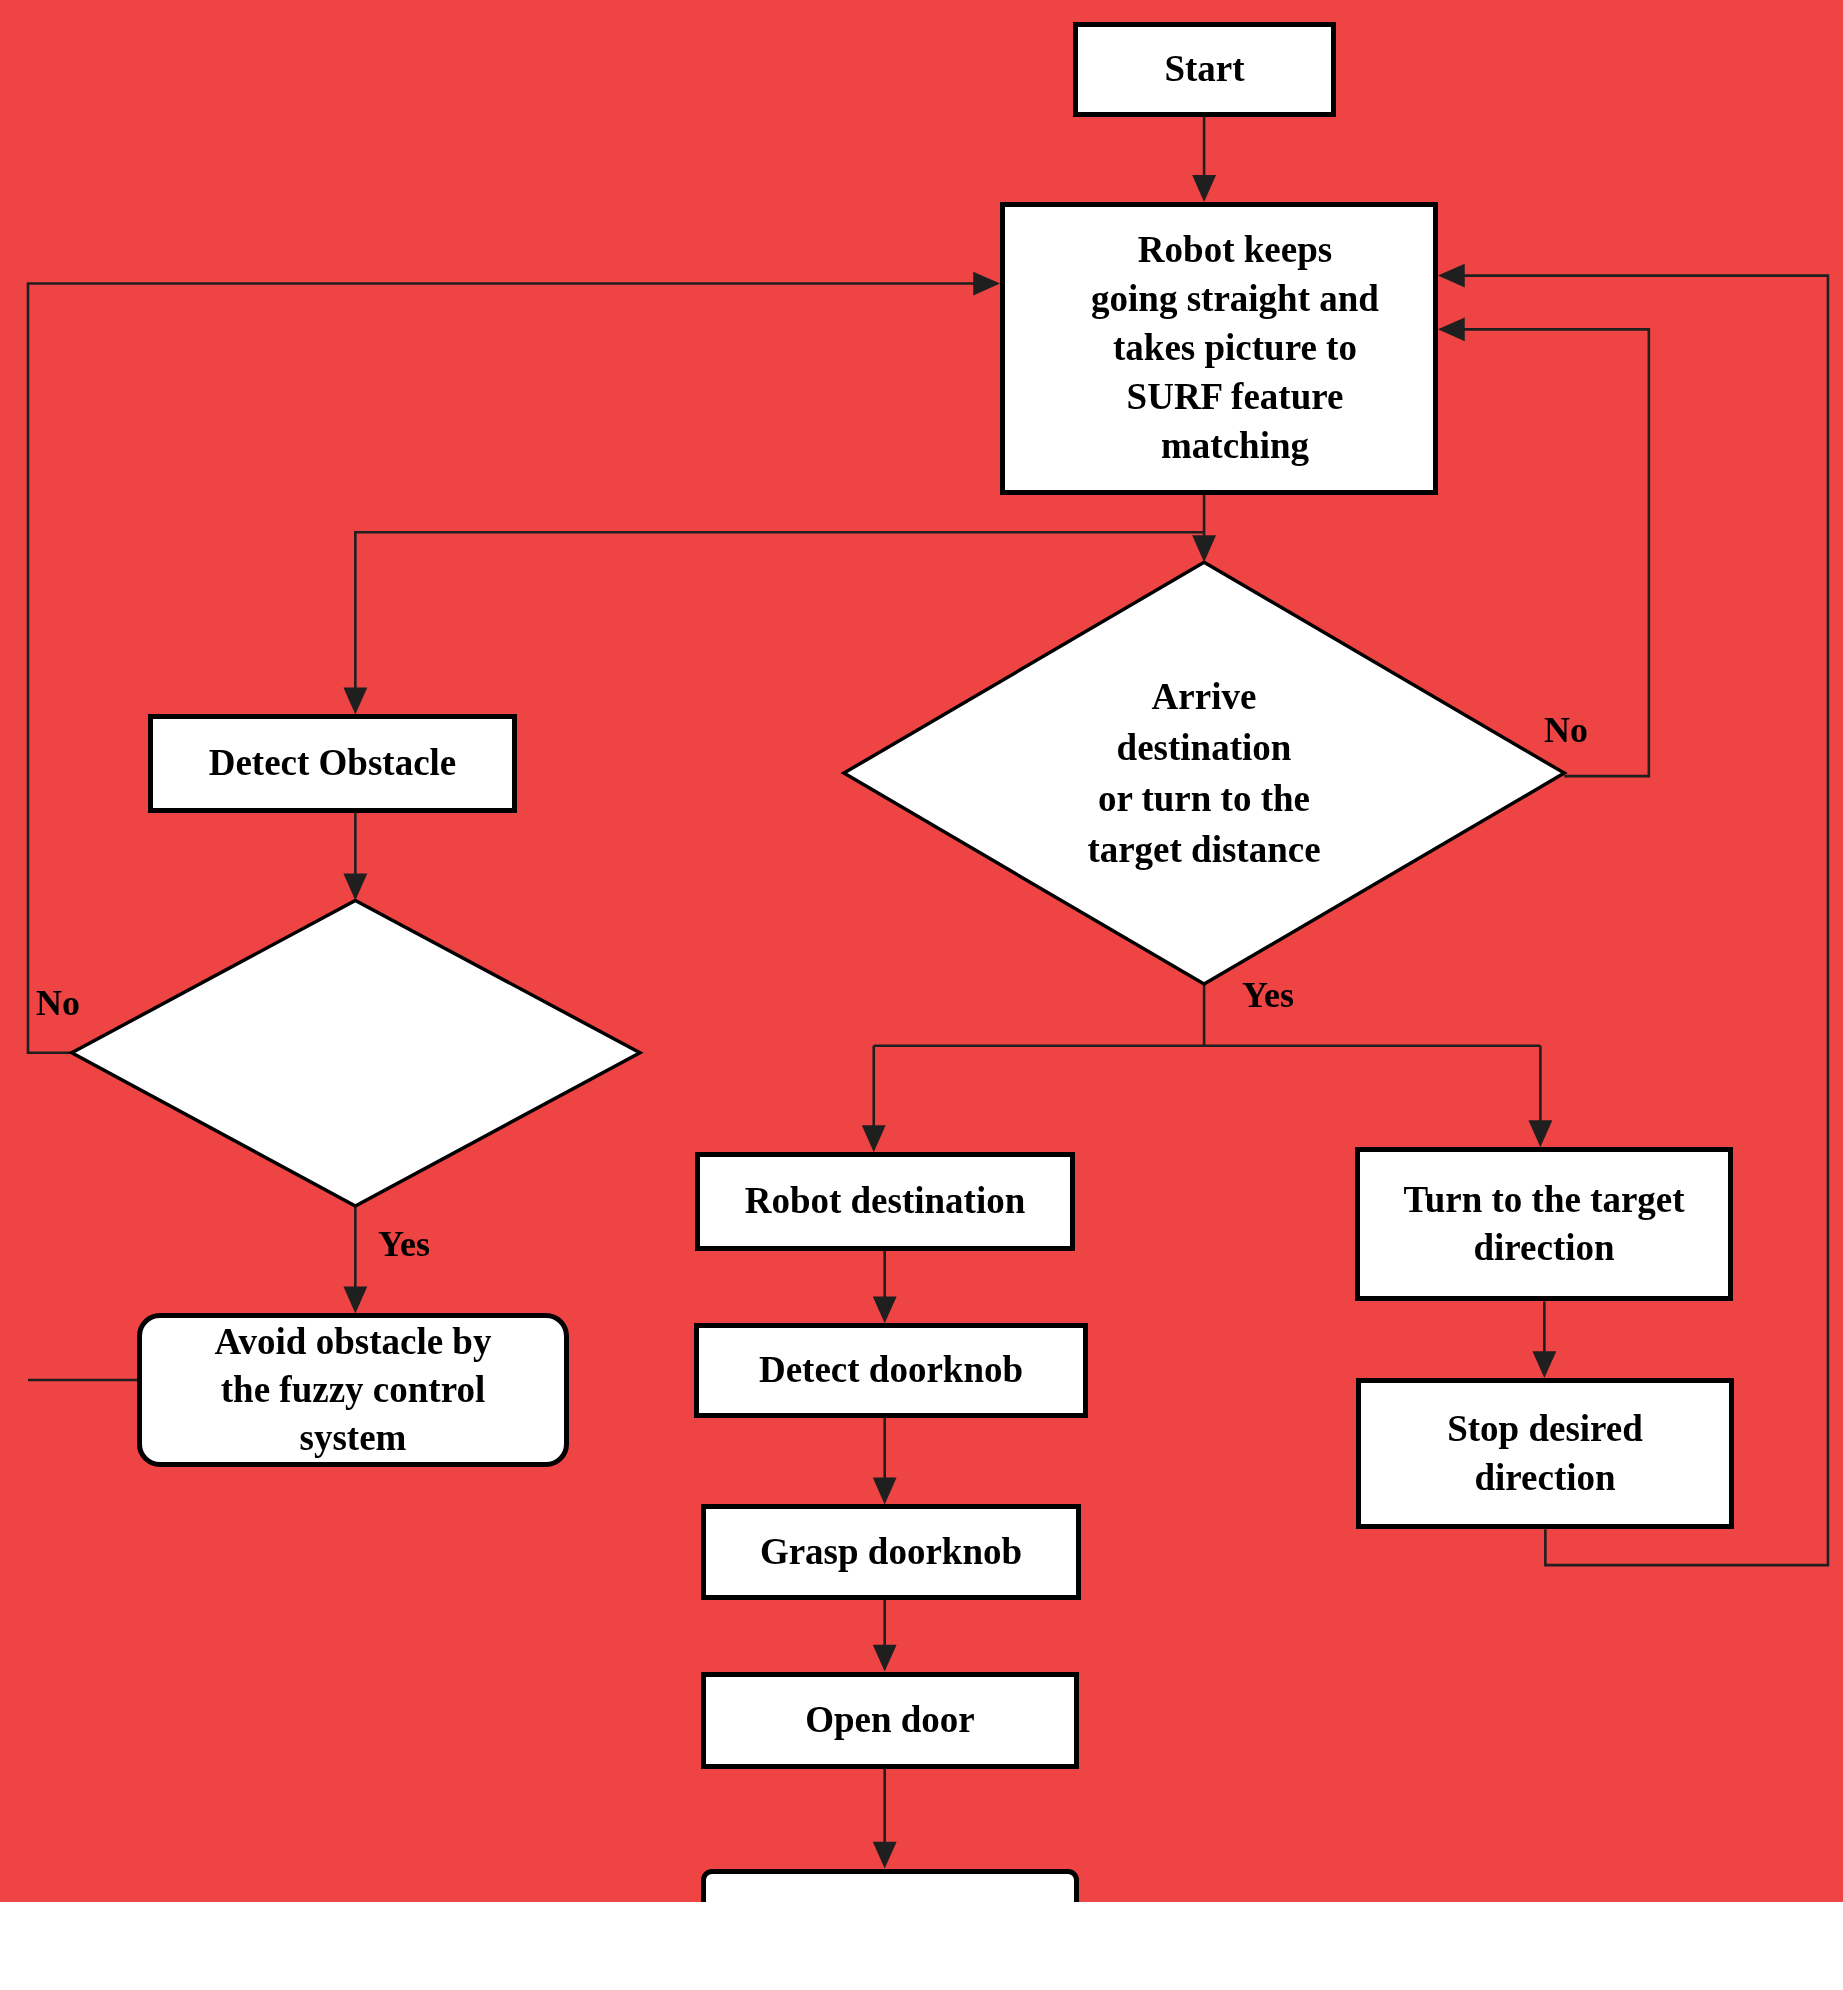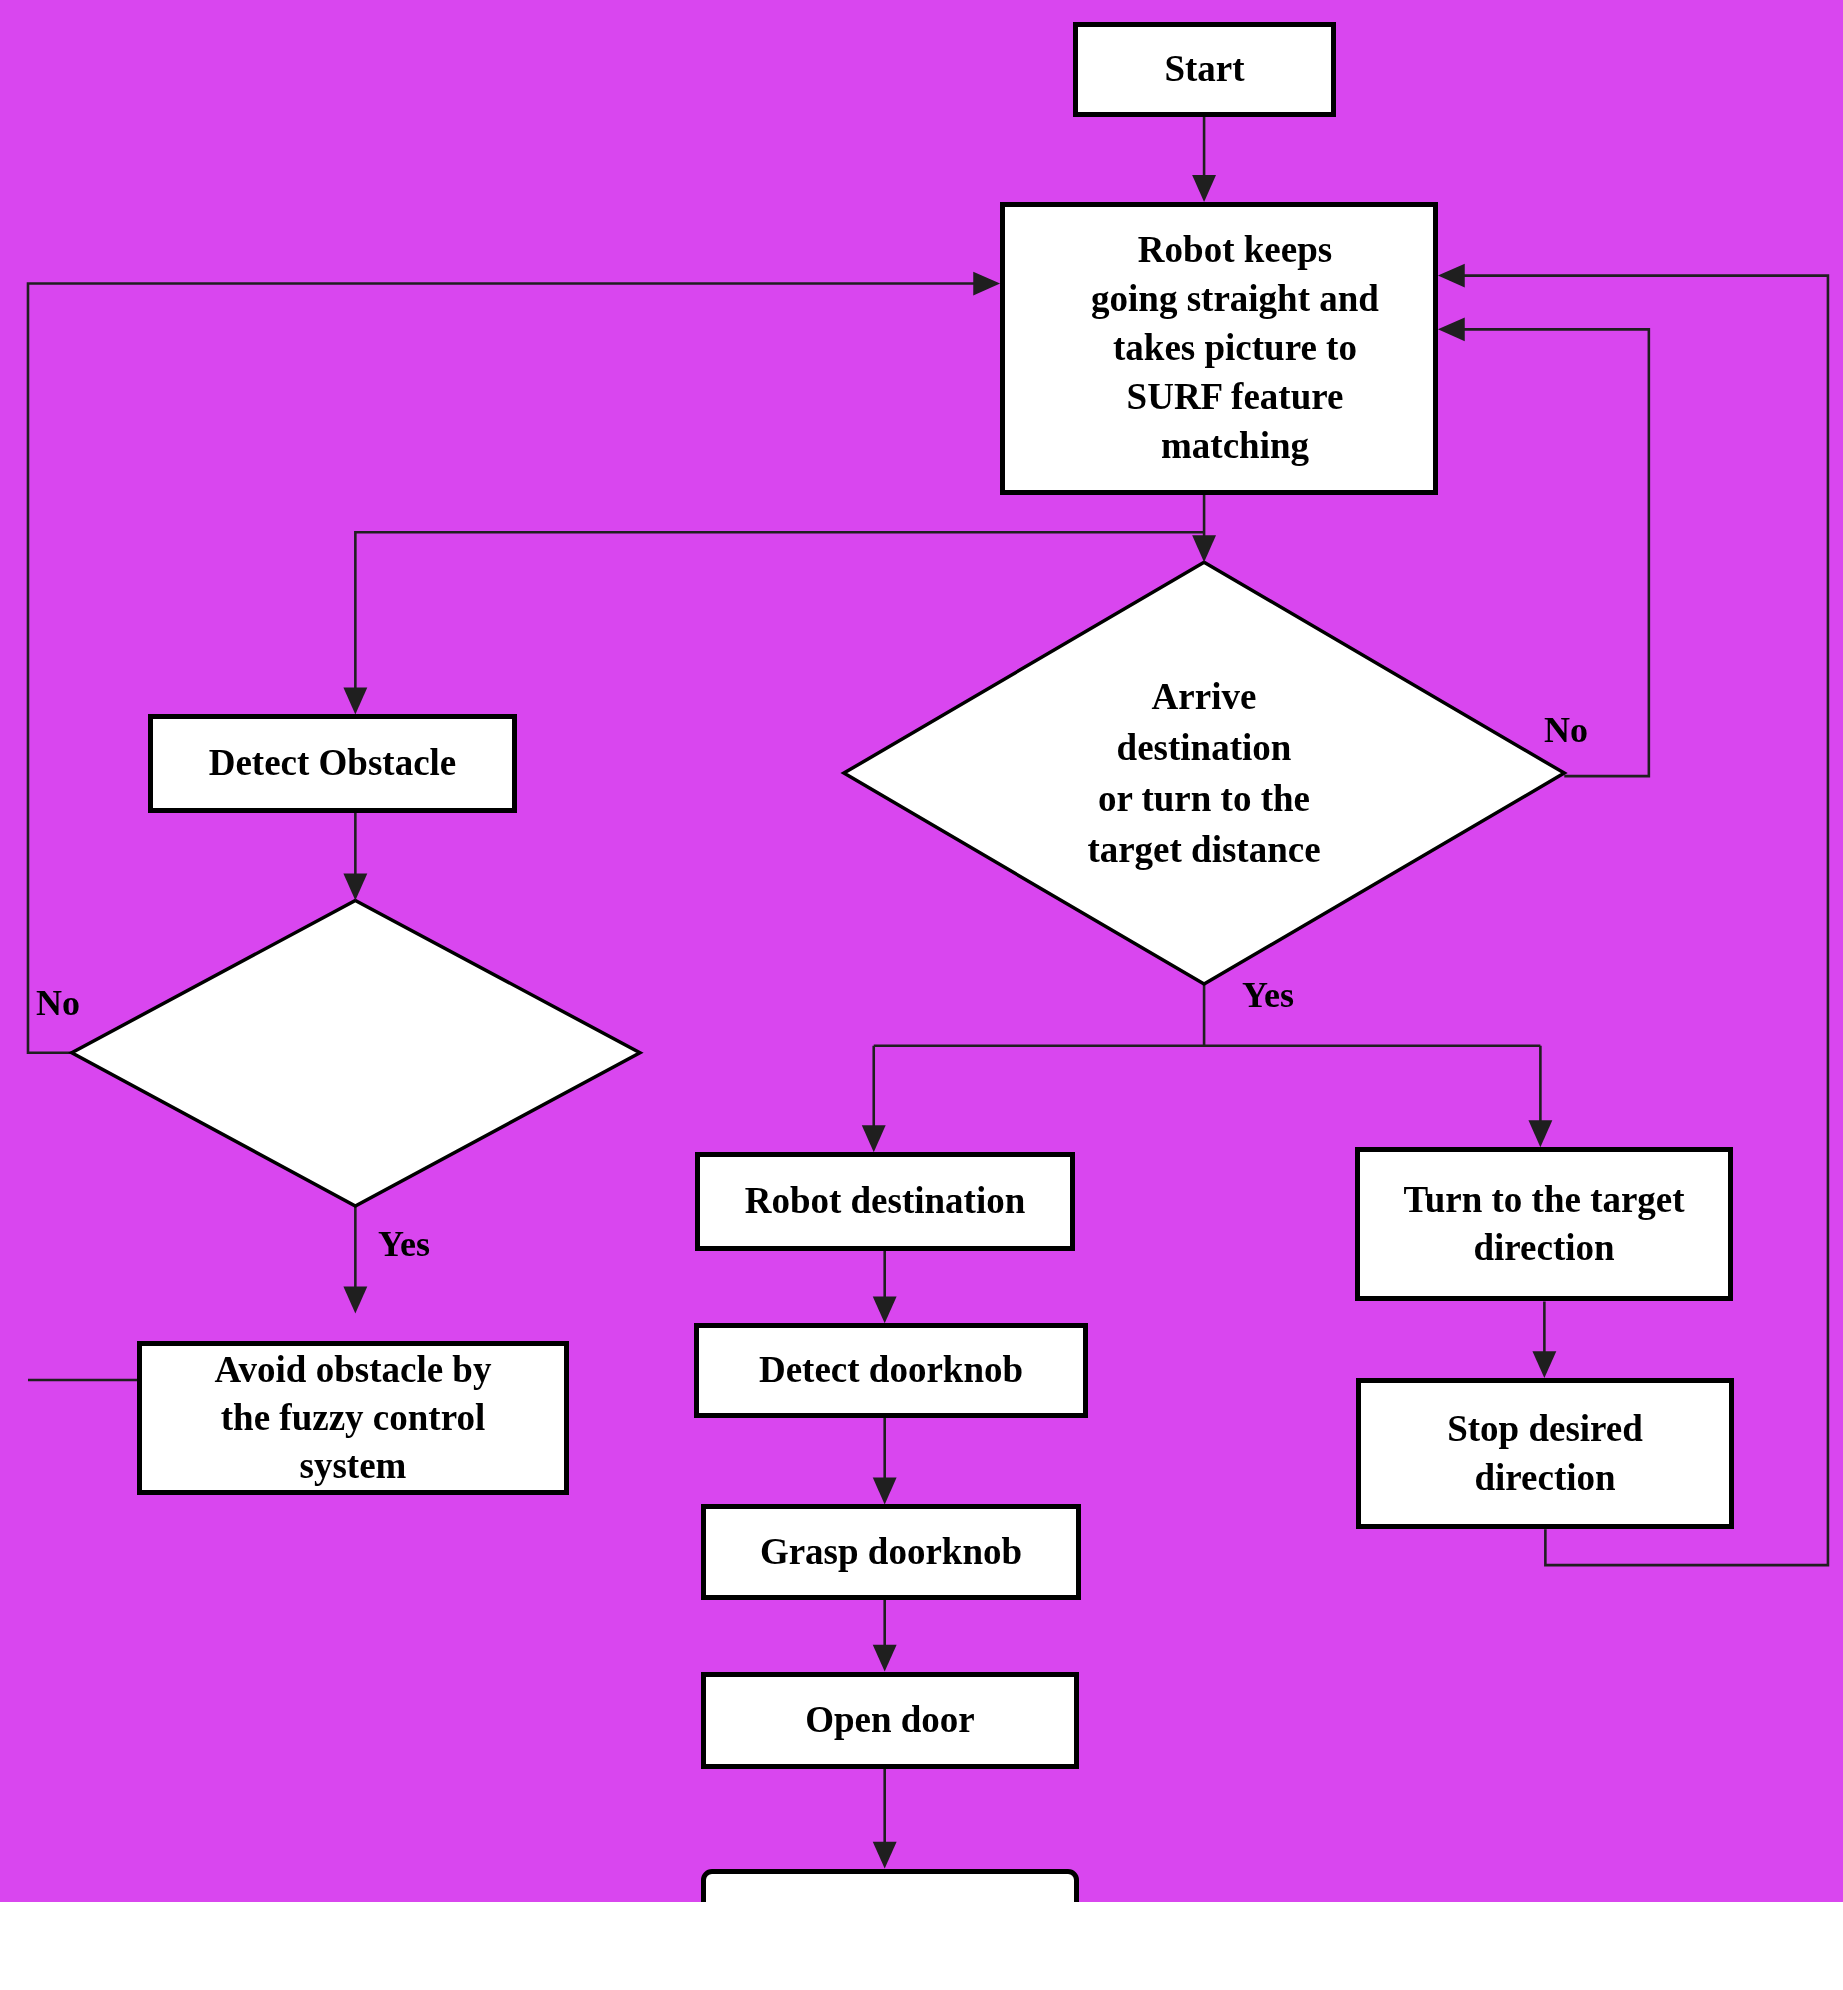--- a/index.html
+++ b/index.html
@@ -4,21 +4,21 @@
 <style>
   html, body {
     margin: 0;
     padding: 0;
     background: #ffffff;
   }
   #canvas {
     position: relative;
     width: 1844px;
     height: 1902px;
-    background: #d946ef;
+    background: #ef4444;
     font-family: "Liberation Serif", "DejaVu Serif", serif;
     color: #000000;
     overflow: hidden;
   }
   #edges {
     position: absolute;
     left: 0;
     top: 0;
   }
   .node {
@@ -122,21 +122,21 @@
 going straight and
 takes picture to
 SURF feature
 matching</span>
   </div>
 
   <div class="node" style="left:148px; top:714px; width:369px; height:99px;">
     <span>Detect Obstacle</span>
   </div>
 
-  <div class="node" style="left:137px; top:1341px; width:432px; height:154px; line-height:1.3;">
+  <div class="node" style="left:137px; top:1313px; width:432px; height:154px; line-height:1.3;border-radius:23px;">
     <span>Avoid obstacle by
 the fuzzy control
 system</span>
   </div>
 
   <div class="node" style="left:695px; top:1152px; width:380px; height:99px;">
     <span>Robot destination</span>
   </div>
 
   <div class="node" style="left:694px; top:1323px; width:394px; height:95px;">

